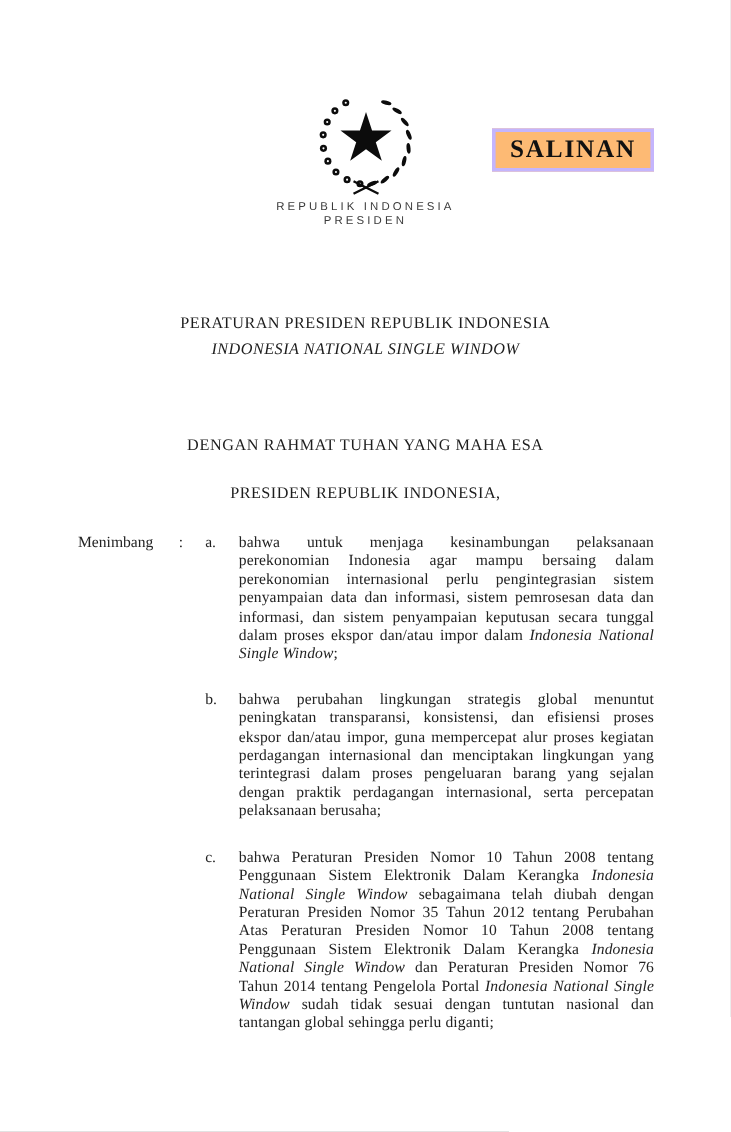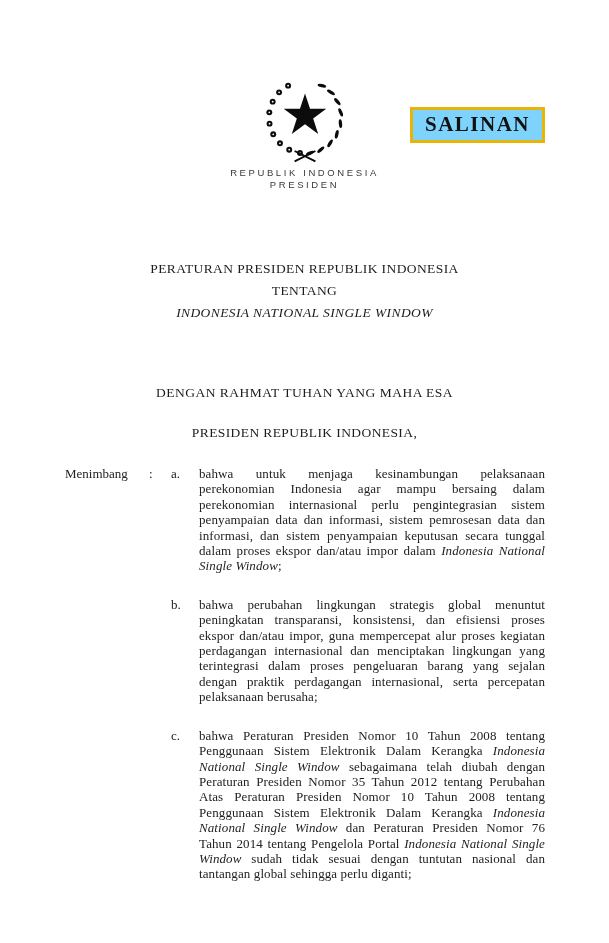--- a/index.html
+++ b/index.html
@@ -32,23 +32,23 @@
     letter-spacing:2.6px;
     color:#3a3a3a;
     text-align:center;
   }
 
   
   .stamp{
     position:absolute;
     top:107px;
     left:410px;
-    border:3px solid #eab308;
+    border:3px solid #c4b5fd;
     padding:2px 12px 3px 12px;
-    background:#7dd3fc;
+    background:#fdba74;
   }
   .stamp span{
     font-family:"Liberation Serif","DejaVu Serif",serif;
     font-weight:bold;
     font-size:21px;
     letter-spacing:1.5px;
     color:#111;
   }
 
   
@@ -153,21 +153,20 @@
       <div>PRESIDEN</div>
     </div>
   </div>
 
   <div class="stamp">
     <span>SALINAN</span>
   </div>
 
   <div class="title-block">
     <div>PERATURAN PRESIDEN REPUBLIK INDONESIA</div>
-    <div>TENTANG</div>
     <div class="italic">INDONESIA NATIONAL SINGLE WINDOW</div>
   </div>
 
   <div class="invocation">DENGAN RAHMAT TUHAN YANG MAHA ESA</div>
   <div class="authority">PRESIDEN REPUBLIK INDONESIA,</div>
 
   <div class="considerations">
     <div class="cell">Menimbang</div>
     <div class="cell">:</div>
     <div class="cell">a.</div>

